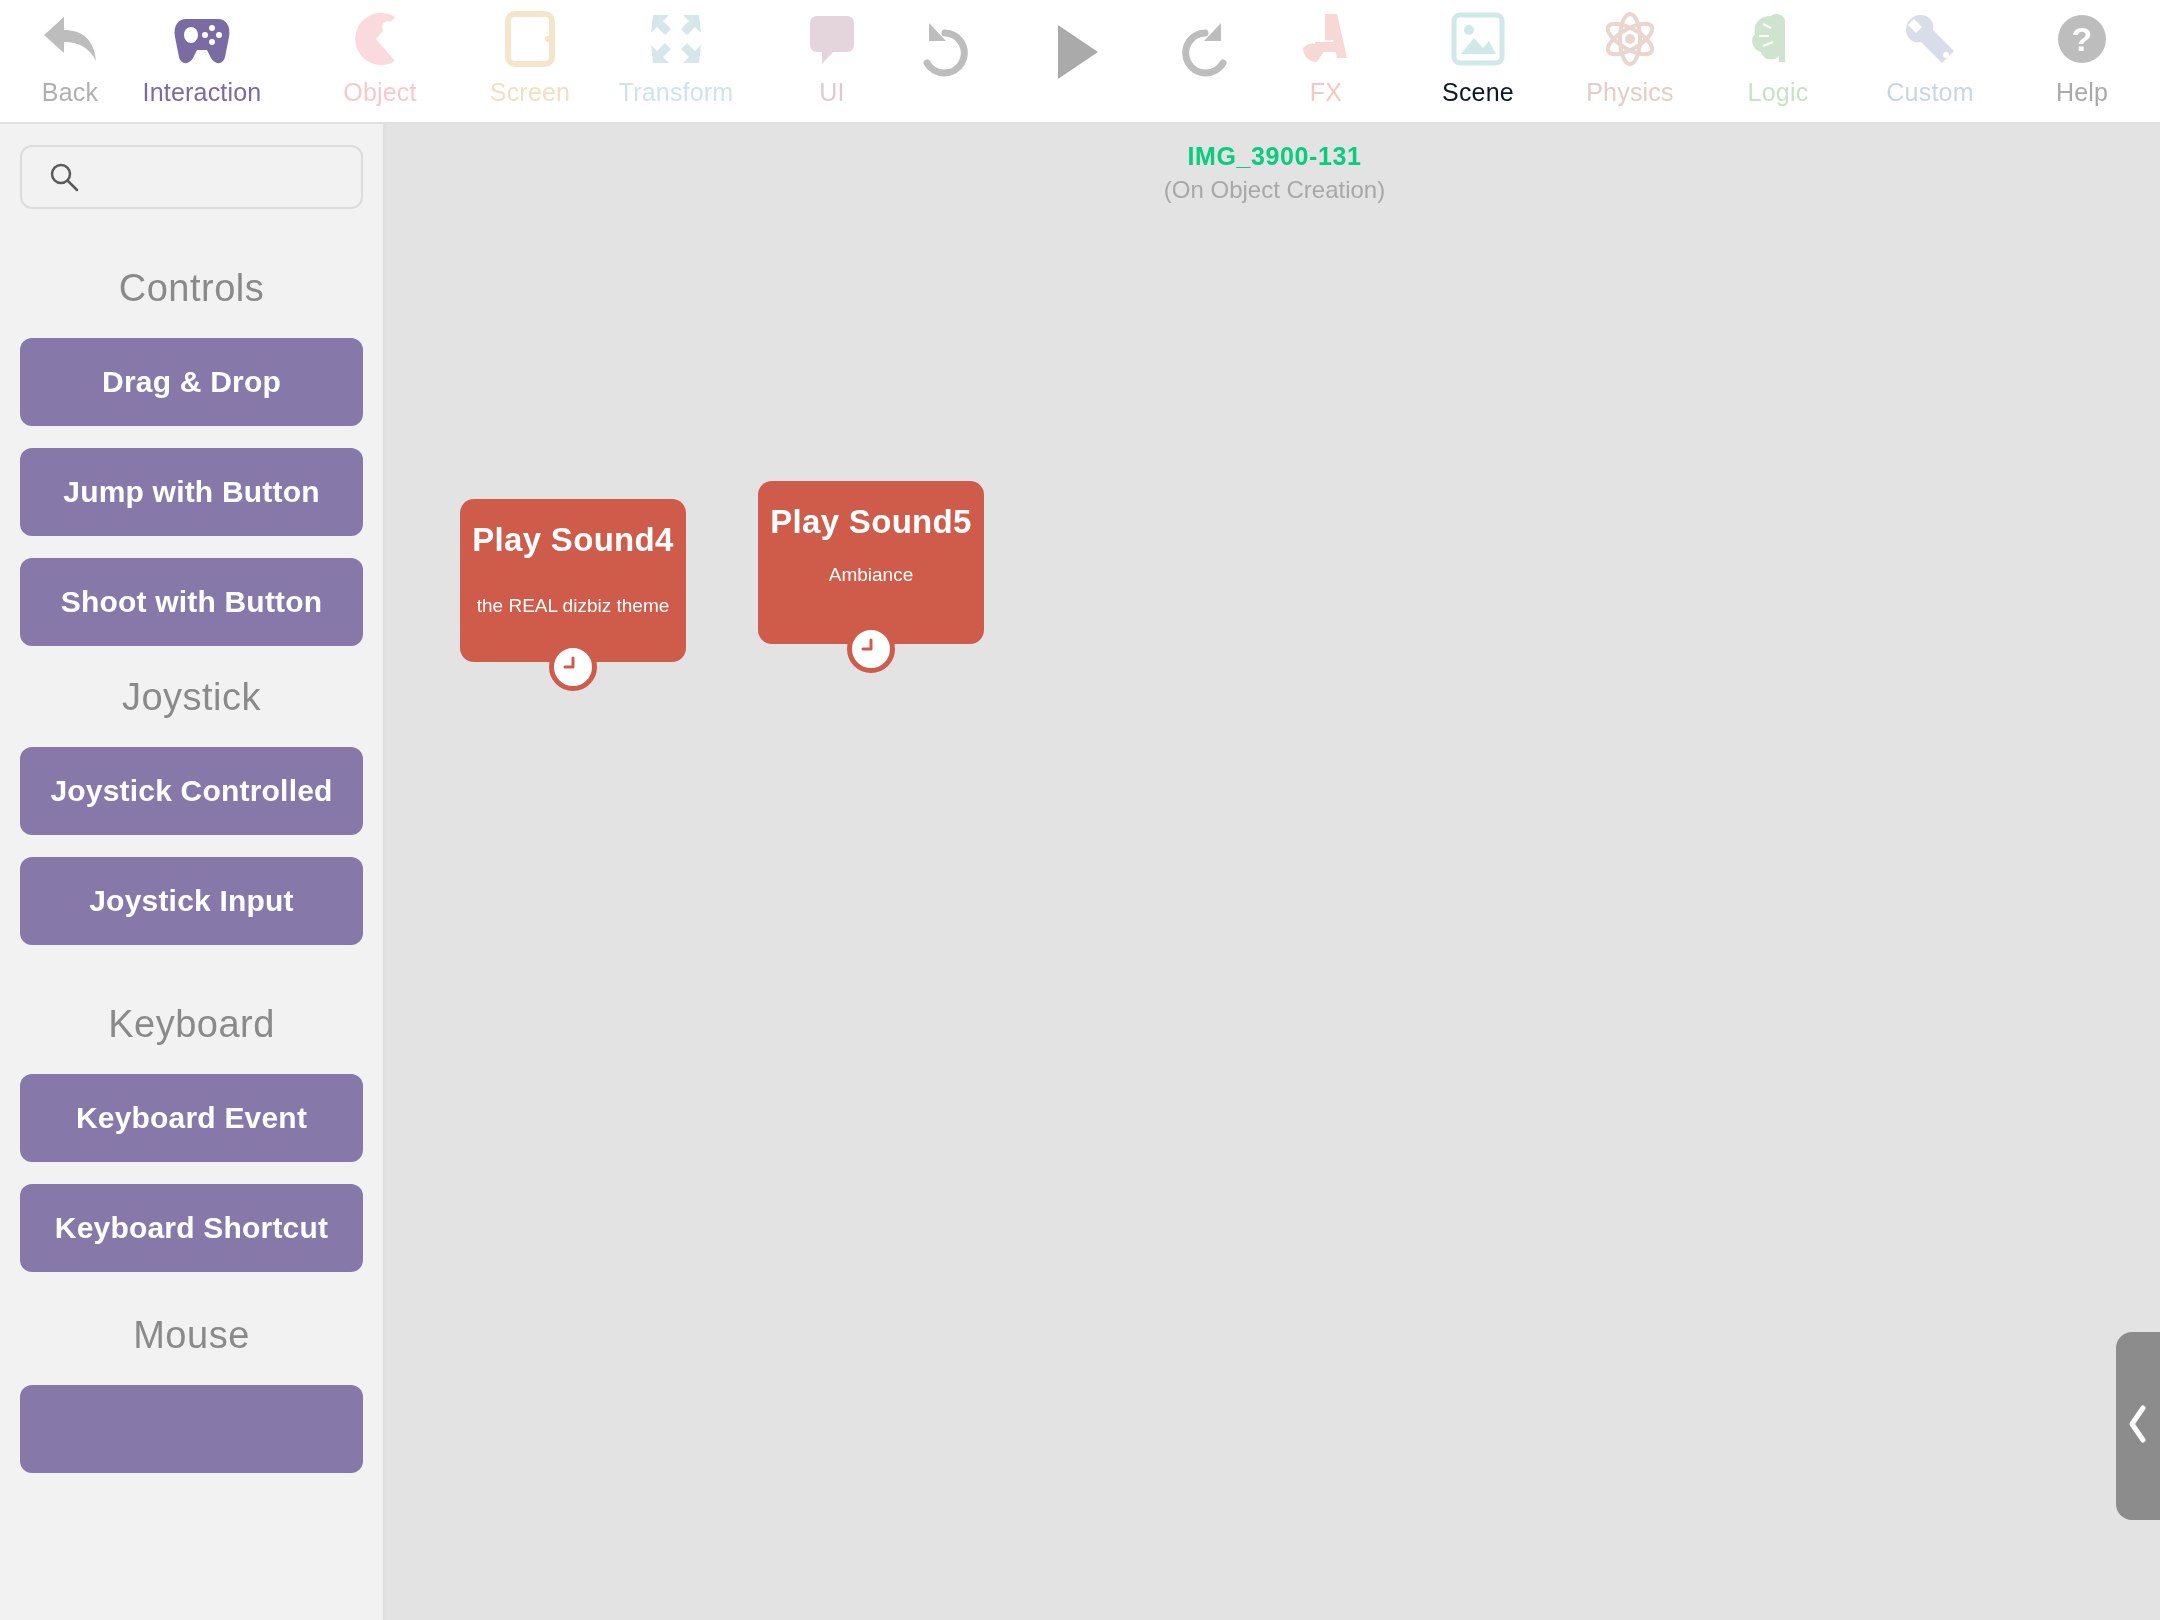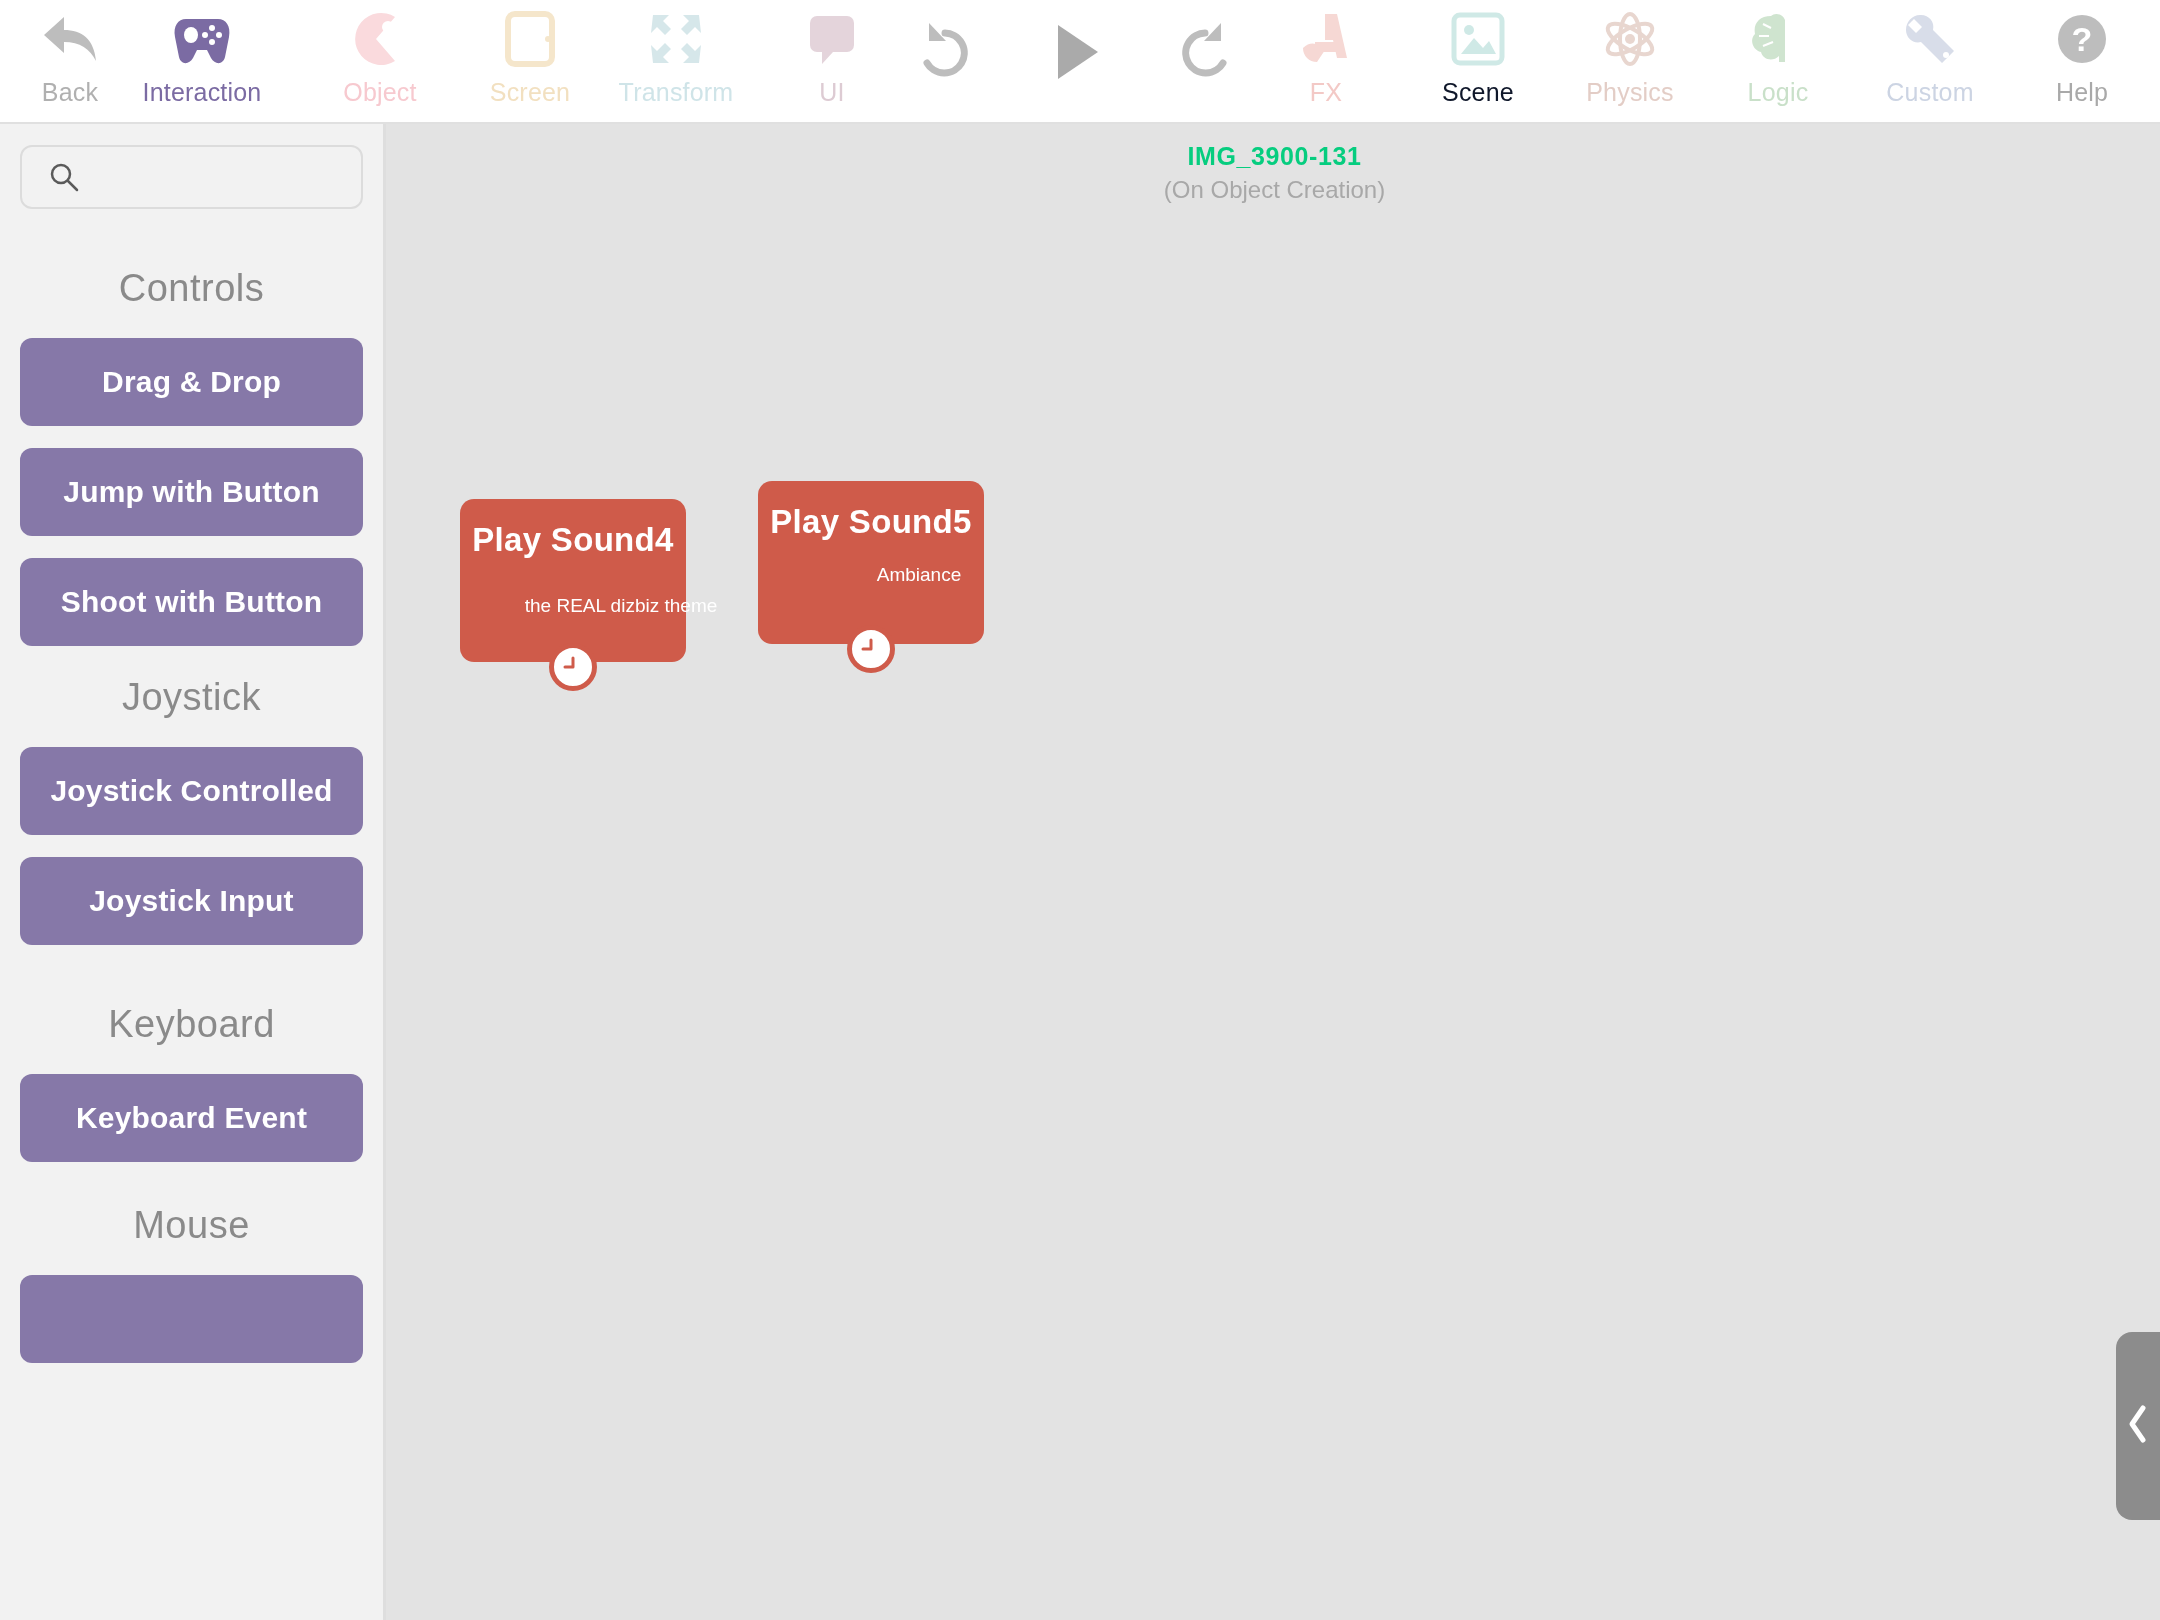--- a/index.html
+++ b/index.html
@@ -135,21 +135,20 @@
     margin-top: 22px;
     font-size: 33px;
     font-weight: 700;
     letter-spacing: 0.3px;
   }
   .node .node-sub {
     position: absolute;
     left: 0; width: 100%;
     font-size: 19px;
     font-weight: 400;
-    margin-left: 48px;
   }
   .node-badge {
     position: absolute;
     width: 48px; height: 48px;
     border-radius: 50%;
     background: #ffffff;
     border: 5px solid #cf5b4a;
     display: flex;
     align-items: center;
     justify-content: center;
@@ -371,20 +370,23 @@
     </div>
   <div class="side-btn">
       <span>Joystick Input</span>
     </div>
 
   <div style="margin-top:58px" class="sec-head">Keyboard</div>
   <div style="height:28px"></div>
   <div class="side-btn">
       <span>Keyboard Event</span>
     </div>
+  <div class="side-btn">
+      <span>Keyboard Shortcut</span>
+    </div>
 
   <div style="margin-top:42px" class="sec-head">Mouse</div>
   <div style="height:28px"></div>
   <div class="side-btn">
       <span></span>
     </div>
 
 </div>
 
 <div id="canvas">

